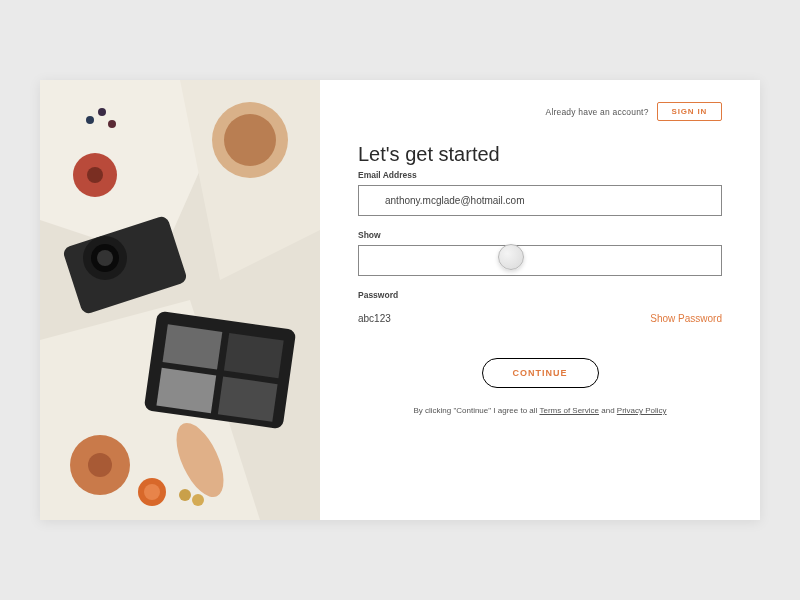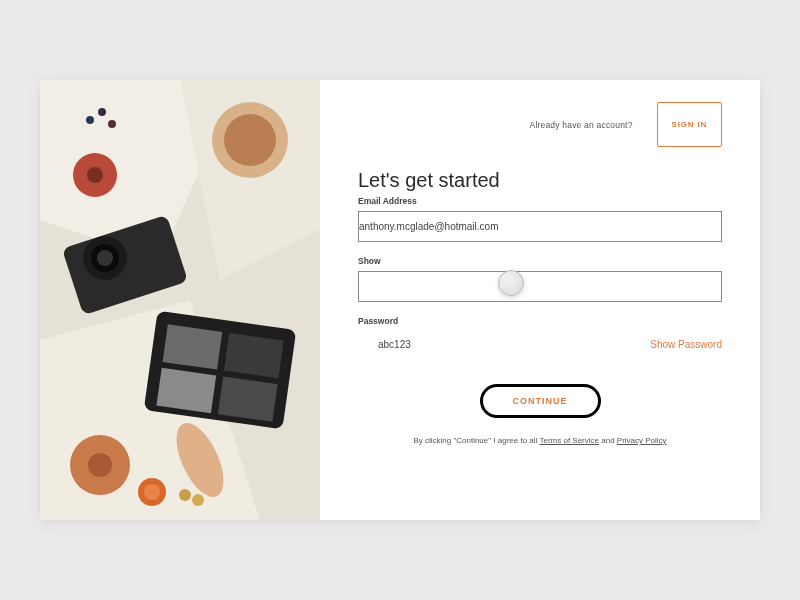--- a/index.html
+++ b/index.html
@@ -30,34 +30,34 @@
     .form-side {
       flex: 1;
       padding: 22px 38px 18px 38px;
       display: flex;
       flex-direction: column;
     }
     .top-row {
       display: flex;
       justify-content: flex-end;
       align-items: center;
-      gap: 24px;
+      gap: 8px;
       margin-bottom: 22px;
     }
     .top-text {
       font-size: 8.5px;
       color: #555;
       letter-spacing: 0.2px;
     }
     .signin-btn {
       border: 1px solid #e07a3f;
       color: #e07a3f;
       background: #fff;
       border-radius: 2px;
-      padding: 17px 14px;
+      padding: 4px 14px;
       font-size: 8px;
       font-weight: 700;
       letter-spacing: 0.8px;
       cursor: pointer;
     }
     .heading {
       font-size: 20px;
       font-weight: 400;
       color: #2a2a2a;
       margin-bottom: 4px;
@@ -71,44 +71,43 @@
       font-size: 8.5px;
       color: #444;
       font-weight: 600;
       margin-bottom: 5px;
       display: block;
     }
     .field-wrap { margin-bottom: 14px; position: relative; }
     .field-input {
       width: 100%;
       border: 1px solid #888;
-      padding: 9px 0;
+      padding: 9px 26px;
       font-size: 10px;
       color: #444;
       background: #fff;
     }
     .password-row { border: none; display: flex; align-items: center; padding: 6px 0 4px 0; }
     .password-row input {
       border: none;
       flex: 1;
       font-size: 10px;
       color: #444;
       padding: 2px 0;
-      margin-left: 20px;
     }
     .show-pw {
       font-size: 10px;
       color: #e07a3f;
       cursor: pointer;
       background: none;
       border: none;
     }
     .continue-btn {
       align-self: center;
-      border: 3px solid #000000;
+      border: 1px solid #000000;
       color: #e07a3f;
       background: #fff;
       border-radius: 18px;
       padding: 9px 30px;
       font-size: 9px;
       font-weight: 700;
       letter-spacing: 1px;
       cursor: pointer;
       margin-top: 14px;
       margin-bottom: 18px;

